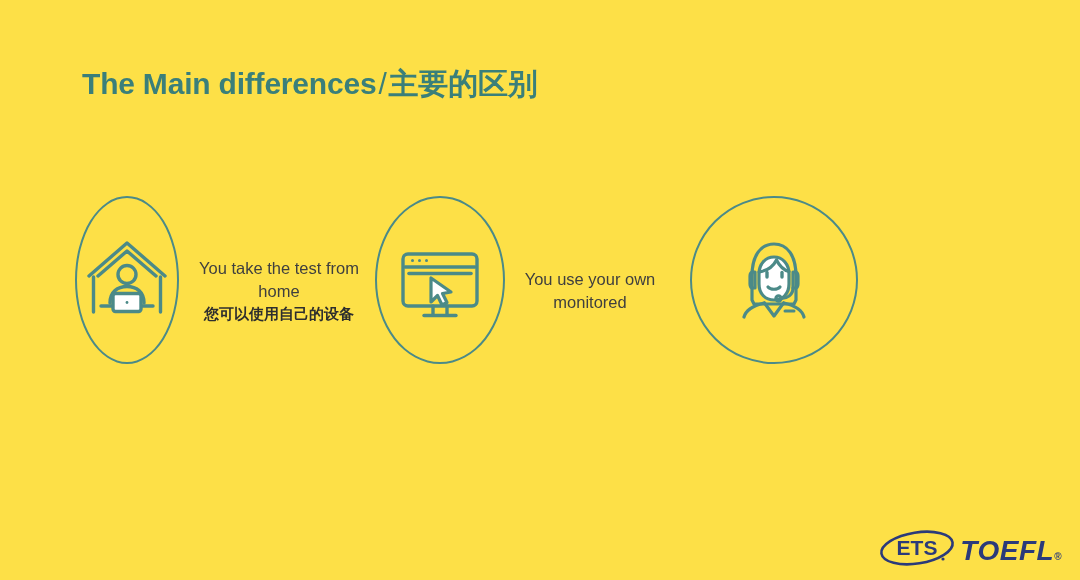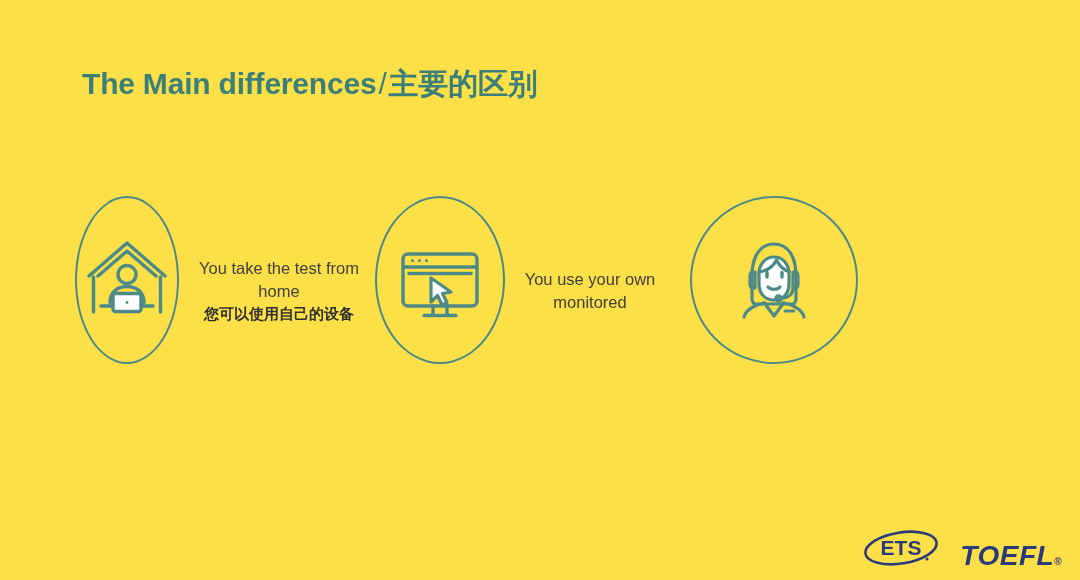--- a/index.html
+++ b/index.html
@@ -101,39 +101,39 @@
   .col-1 .caption-en { width: 200px; }
   .col-2 .caption-en { width: 170px; }
   .col-3 .caption-en { width: 250px; }
 
   
   .logo {
     position: absolute;
     right: 18px;
     bottom: 12px;
     display: flex;
-    align-items: flex-end;
-    gap: 20px;
+    align-items: flex-start;
+    gap: 4px;
   }
   .logo-ets {
     position: relative;
     width: 78px;
     height: 40px;
   }
   .logo-ets svg { display: block; }
   .logo-toefl {
     font-family: "Liberation Sans", sans-serif;
     font-size: 28px;
     font-weight: bold;
     font-style: italic;
     color: #2b3a7a;
     letter-spacing: 0.5px;
     line-height: 1;
     position: relative;
-    top: 2px;
+    top: 9px;
   }
   .logo-toefl .reg {
     font-size: 10px;
     vertical-align: baseline;
     font-style: normal;
     font-weight: bold;
   }
 </style>
 </head>
 <body>

